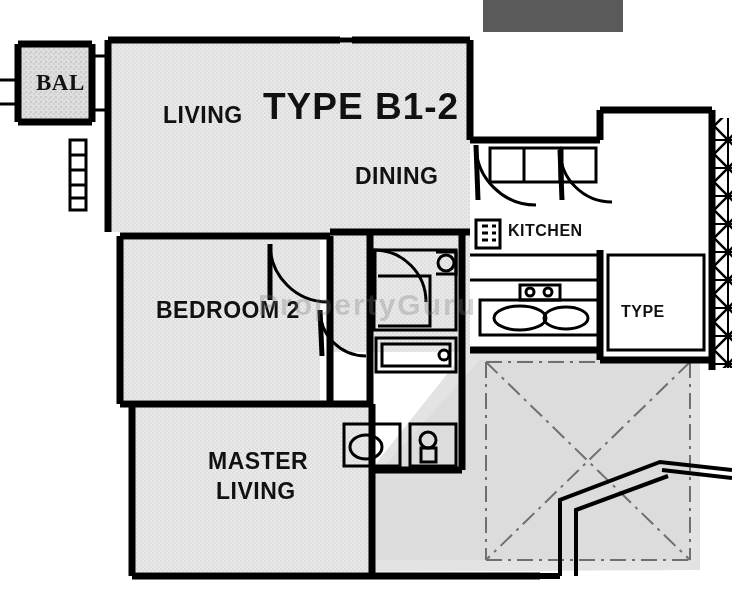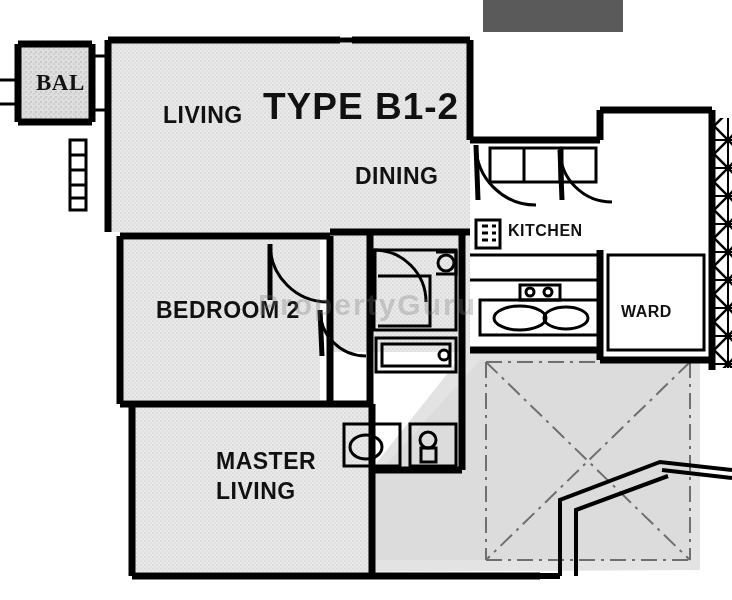--- a/index.html
+++ b/index.html
@@ -237,23 +237,23 @@
   <div class="label lbl-title" style="left:263px; top:86px;">TYPE B1-2</div>
 
   <div class="label lbl-room" style="left:355px; top:163px;">DINING</div>
 
   <div class="label lbl-room" style="left:163px; top:102px;">LIVING</div>
 
   <div class="label lbl-room" style="left:36px; top:70px;font-family:Liberation Serif, serif;">BAL</div>
 
   <div class="label lbl-room" style="left:156px; top:297px;">BEDROOM 2</div>
 
-  <div class="label lbl-room" style="left:216px; top:448px;text-align:right;">MASTER</div>
+  <div class="label lbl-room" style="left:208px; top:448px;text-align:right;">MASTER</div>
 
   <div class="label lbl-room" style="left:216px; top:478px;">LIVING</div>
 
   <div class="label lbl-room-sm" style="left:508px; top:222px;">KITCHEN</div>
 
-  <div class="label lbl-room-sm" style="left:621px; top:303px;">WARD</div>
+  <div class="label lbl-room-sm" style="left:621px; top:303px;">TYPE</div>
 
   <div class="watermark">PropertyGuru</div>
 
 </div>
 
 </body></html>

